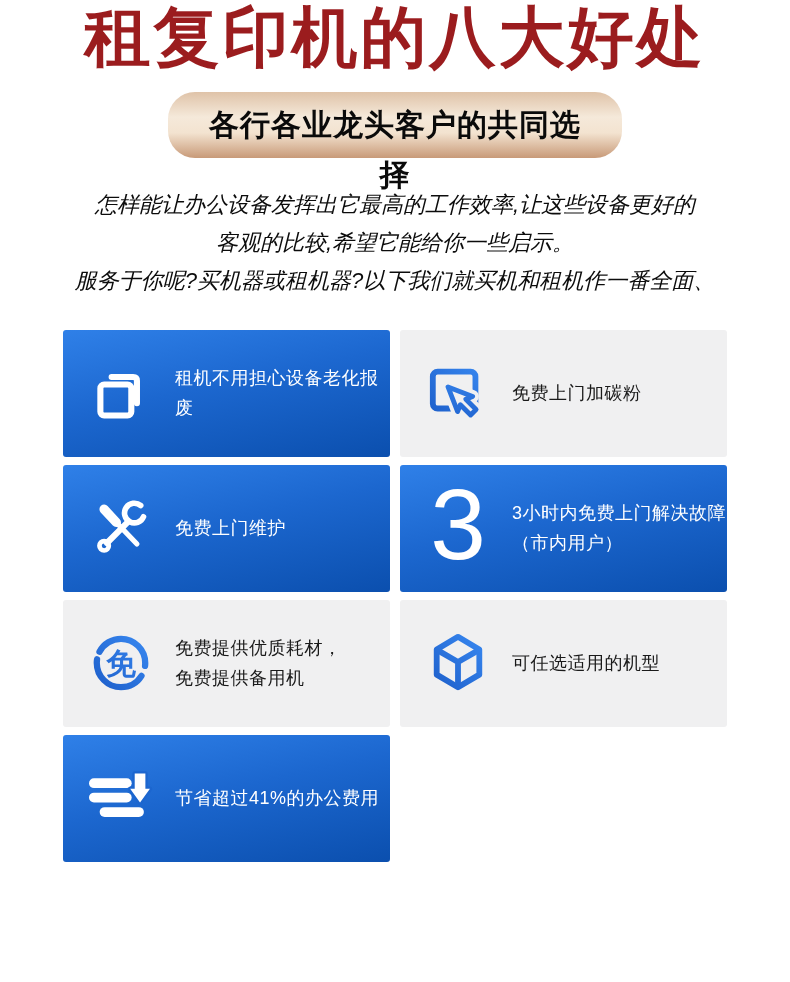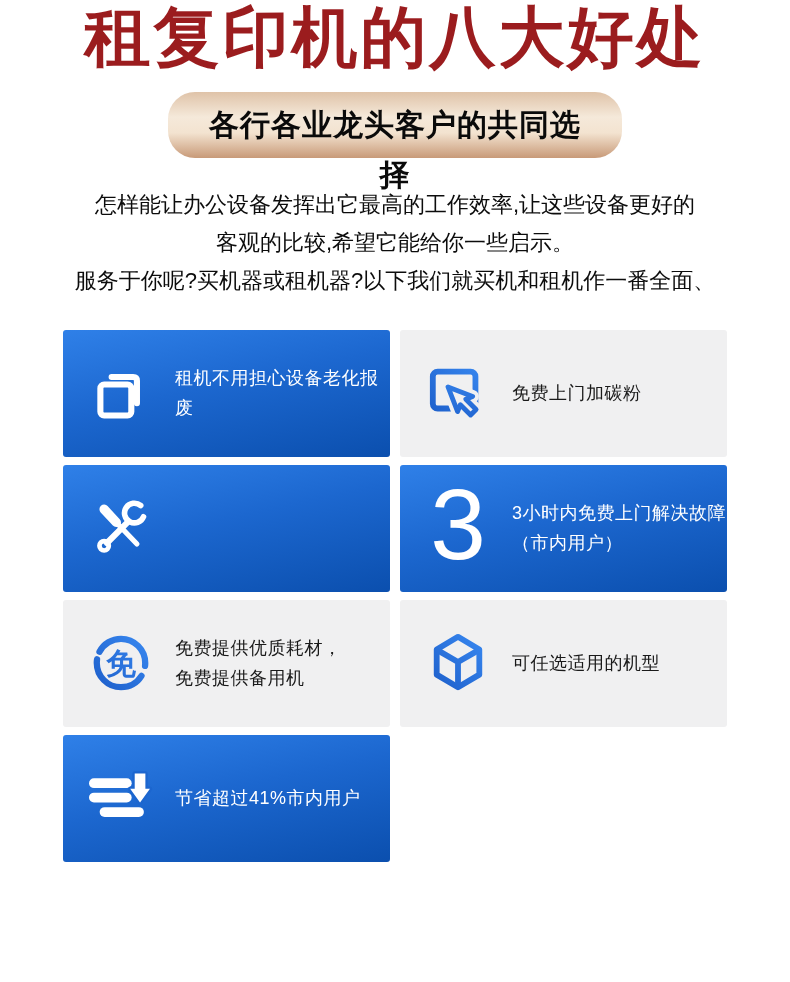--- a/index.html
+++ b/index.html
@@ -29,21 +29,21 @@
     background:
       radial-gradient(130% 170% at 50% 32%, rgba(255,255,255,0) 55%, rgba(150,100,65,0.45) 100%),
       linear-gradient(180deg,#dfc3a8 0%,#f5e9da 38%,#f3e3d0 62%,#c89a78 100%);
   }
 
   .intro{
     margin:28px auto 0;
     width:660px;
     text-align:center;
     font-size:22px;line-height:38px;
-    color:#0c0c0c;font-weight:400;
+    color:#0c0c0c;font-weight:400;font-style:italic;
   }
 
   .grid{
     width:664px;
     margin:30px auto 0;
     display:grid;
     grid-template-columns:327px 327px;
     grid-auto-rows:127px;
     column-gap:10px;row-gap:8px;
   }
@@ -131,20 +131,23 @@
     <div class="card blue">
       <span class="icon">
         <svg width="60" height="60" viewBox="0 0 64 64" fill="none">
           <line x1="14" y1="12" x2="27" y2="26" stroke="#ffffff" stroke-width="10" stroke-linecap="round"></line>
           <line x1="26" y1="25" x2="49" y2="49" stroke="#ffffff" stroke-width="5.5" stroke-linecap="round"></line>
           <path d="M53 8 A10.5 10.5 0 1 0 56 20" stroke="#ffffff" stroke-width="6" stroke-linecap="round" fill="none"></path>
           <line x1="40" y1="25" x2="17" y2="48" stroke="#ffffff" stroke-width="6.5" stroke-linecap="round"></line>
           <circle cx="14" cy="51" r="5" stroke="#ffffff" stroke-width="5" fill="none"></circle>
         </svg>
       </span>
+      <div class="label">
+        <div>免费上门维护</div>
+      </div>
     </div>
 
     <div class="card blue">
       <span class="icon">
         <span class="num3">3</span>
       </span>
       <div class="label">
         <div>3小时内免费上门解决故障</div>
         <div>（市内用户）</div>
       </div>
@@ -193,18 +196,18 @@
           <rect x="0" y="6" width="56" height="13" rx="6.5" fill="#ffffff"></rect>
           <rect x="0" y="25" width="56" height="13" rx="6.5" fill="#ffffff"></rect>
           <rect x="14" y="44" width="58" height="13" rx="6.5" fill="#ffffff"></rect>
           <g>
             <path d="M60 0 H74 V20 H80 L67 38 L54 20 H60 Z" stroke="#1c66cf" stroke-width="6" stroke-linejoin="round" fill="#1c66cf"></path>
             <path d="M60 0 H74 V20 H80 L67 38 L54 20 H60 Z" fill="#ffffff"></path>
           </g>
         </svg>
       </span>
       <div class="label">
-        <div>节省超过41%市内用户</div>
+        <div>节省超过41%的办公费用</div>
       </div>
     </div>
 
   </div>
 </div>
 
 </body></html>

